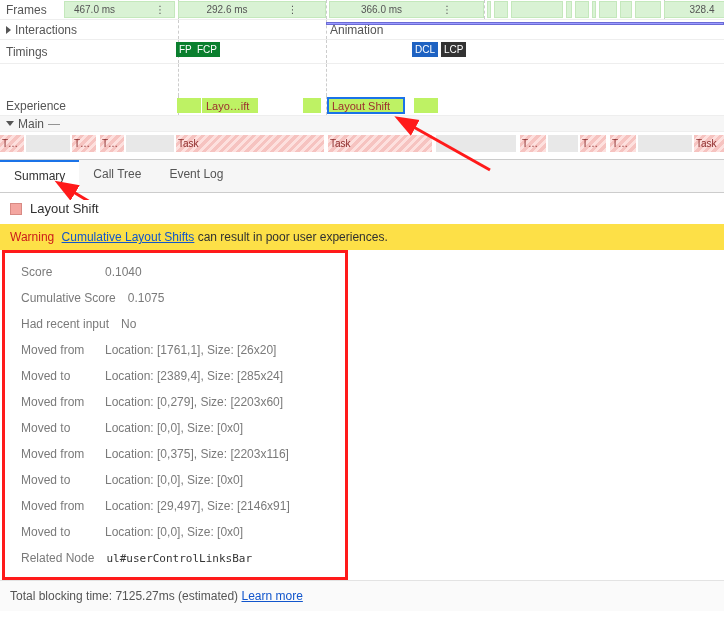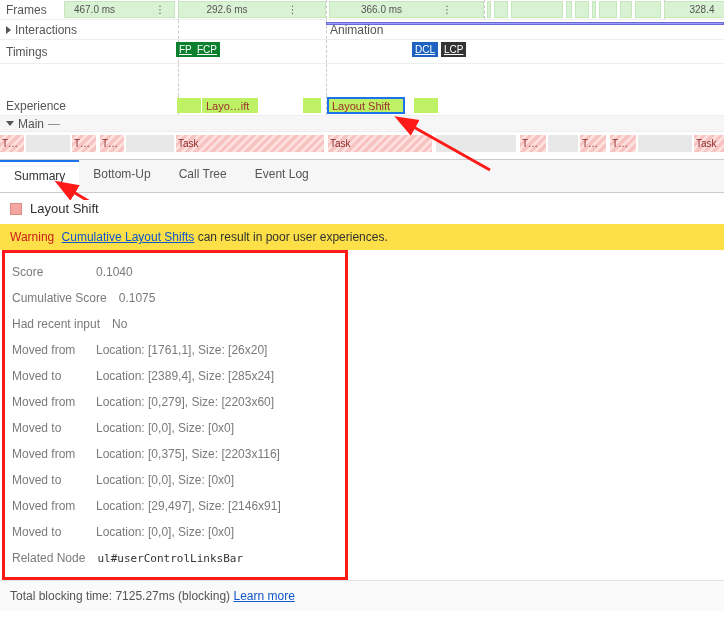--- a/index.html
+++ b/index.html
@@ -5,21 +5,21 @@
   * { box-sizing: border-box; margin: 0; padding: 0; }
   body { font-family: "Helvetica Neue", Arial, sans-serif; font-size: 12px; color: #303030; width: 724px; }
   .timeline { position: relative; }
   .row { display: flex; align-items: center; height: 20px; border-bottom: 1px solid #eee; position: relative; }
   .row-label { width: 168px; padding: 0 6px; font-size: 12px; color: #555; white-space: nowrap; display: flex; align-items: center; gap: 4px; }
   .row-track { flex: 1; position: relative; height: 100%; }
   .gridline { position: absolute; top: 0; bottom: 0; width: 0; border-left: 1px dashed #ccc; }
   .frame-block { position: absolute; top: 1px; bottom: 1px; background: #d9f2d4; border: 1px solid #c4e8bc; font-size: 10px; display: flex; align-items: center; justify-content: center; color: #555; overflow: hidden; white-space: nowrap; gap: 36px; }
   .anim-bar { position: absolute; top: 2px; height: 3px; background: #9c9cff; border: 1px solid #6b6bd6; }
   .anim-label { position: absolute; top: 3px; font-size: 12px; color: #555; }
-  .badge { position: absolute; top: 2px; height: 15px; padding: 0 3px; font-size: 10px; color: #fff; display: flex; align-items: center; text-decoration: underline; }
+  .badge { position: absolute; top: 2px; height: 15px; padding: 0 3px; font-size: 10px; color: #fff; display: flex; align-items: center; }
   .badge.green { background: #0a7f2e; }
   .badge.blue  { background: #1e62c2; }
   .badge.black { background: #333; }
   .exp-block { position: absolute; top: 2px; height: 15px; background: #bef264; font-size: 11px; padding: 0 4px; display: flex; align-items: center; color: #9c2e2e; overflow: hidden; white-space: nowrap; }
   .exp-block.selected { outline: 2px solid #1a73e8; outline-offset: -1px; }
   .main-track { height: 28px; position: relative; overflow: hidden; border-bottom: 1px solid #ccc; }
   .task-block { position: absolute; top: 3px; height: 17px; background: repeating-linear-gradient(135deg,#f6c3c0,#f6c3c0 3px,#fde0de 3px,#fde0de 6px); font-size: 10px; color: #8c2c2c; display: flex; align-items: center; padding: 0 2px; overflow: hidden; white-space: nowrap; }
   .grey-block { position:absolute; top:3px; height:17px; background:#e8e8e8; }
   .tri { width: 0; height: 0; border-style: solid; display: inline-block; }
   .tri.right { border-width: 4px 0 4px 5px; border-color: transparent transparent transparent #555; }
@@ -28,21 +28,21 @@
   .tabs { display: flex; border-bottom: 1px solid #ccc; background: #f6f6f6; }
   .tab { padding: 7px 14px; font-size: 12px; color: #555; cursor: pointer; border-bottom: 2px solid transparent; }
   .tab.selected { color: #333; border-top: 2px solid #1a73e8; background: #fff; }
   
   .summary-title { padding: 8px 10px; display: flex; align-items: center; gap: 8px; font-size: 13px; }
   .swatch { width: 12px; height: 12px; background: #f4a6a0; border: 1px solid #d88a84; }
   .warning-bar { background: #fde047; padding: 6px 10px; font-size: 12px; }
   .warning-label { color: #cc1a1a; margin-right: 4px; }
   .warning-bar a { color: #1155cc; text-decoration: underline; }
   .details { border: 3px solid #ff1a1a; width: 346px; margin-left: 2px; padding: 6px 0; }
-  .detail-row { display: flex; padding: 6px 7px; font-size: 12px; color: #7a7a7a; gap: 12px; align-items: center; }
+  .detail-row { display: flex; padding: 6px 16px; font-size: 12px; color: #7a7a7a; gap: 12px; align-items: center; }
   .detail-row .k { min-width: 72px; }
   .detail-row .v { color: #7a7a7a; }
   .mono { font-family: Menlo, Consolas, monospace; font-size: 11px; color: #333; }
   .footer { border-top: 1px solid #e3e3e3; padding: 8px 10px; font-size: 12px; color: #555; background: #fafafa; }
   .footer a { color: #1155cc; text-decoration: underline; }
   
   .arrow-svg { position: absolute; pointer-events: none; }
 </style>
 </head>
 <body>
@@ -160,21 +160,20 @@
         <path d="M0,0 L0,6 L8,3 z" fill="#ff1a1a"></path>
       </marker>
     </defs>
     <line x1="490" y1="170" x2="410" y2="125" stroke="#ff1a1a" stroke-width="3" marker-end="url(#ah)"></line>
     <line x1="120" y1="220" x2="70" y2="190" stroke="#ff1a1a" stroke-width="3" marker-end="url(#ah)"></line>
   </svg>
 </div>
 
 <div class="tabs">
   <div class="tab selected">Summary</div>
-  <div class="tab">Bottom-Up</div>
   <div class="tab">Call Tree</div>
   <div class="tab">Event Log</div>
 </div>
 
 <div>
   <div class="summary-title">
     <span class="swatch"></span>
     <span>Layout Shift</span>
   </div>
 
@@ -229,15 +228,15 @@
         <span class="v">Location: [0,0], Size: [0x0]</span>
       </div>
       <div class="detail-row">
         <span class="k">Related Node</span>
         <span class="mono">ul#userControlLinksBar</span>
       </div>
     </div>
 </div>
 
 <div class="footer">
-  <span>Total blocking time: </span><span>7125.27ms (blocking)</span>
+  <span>Total blocking time: </span><span>7125.27ms (estimated)</span>
   <a href="#">Learn more</a>
 </div>
 
 </body></html>

